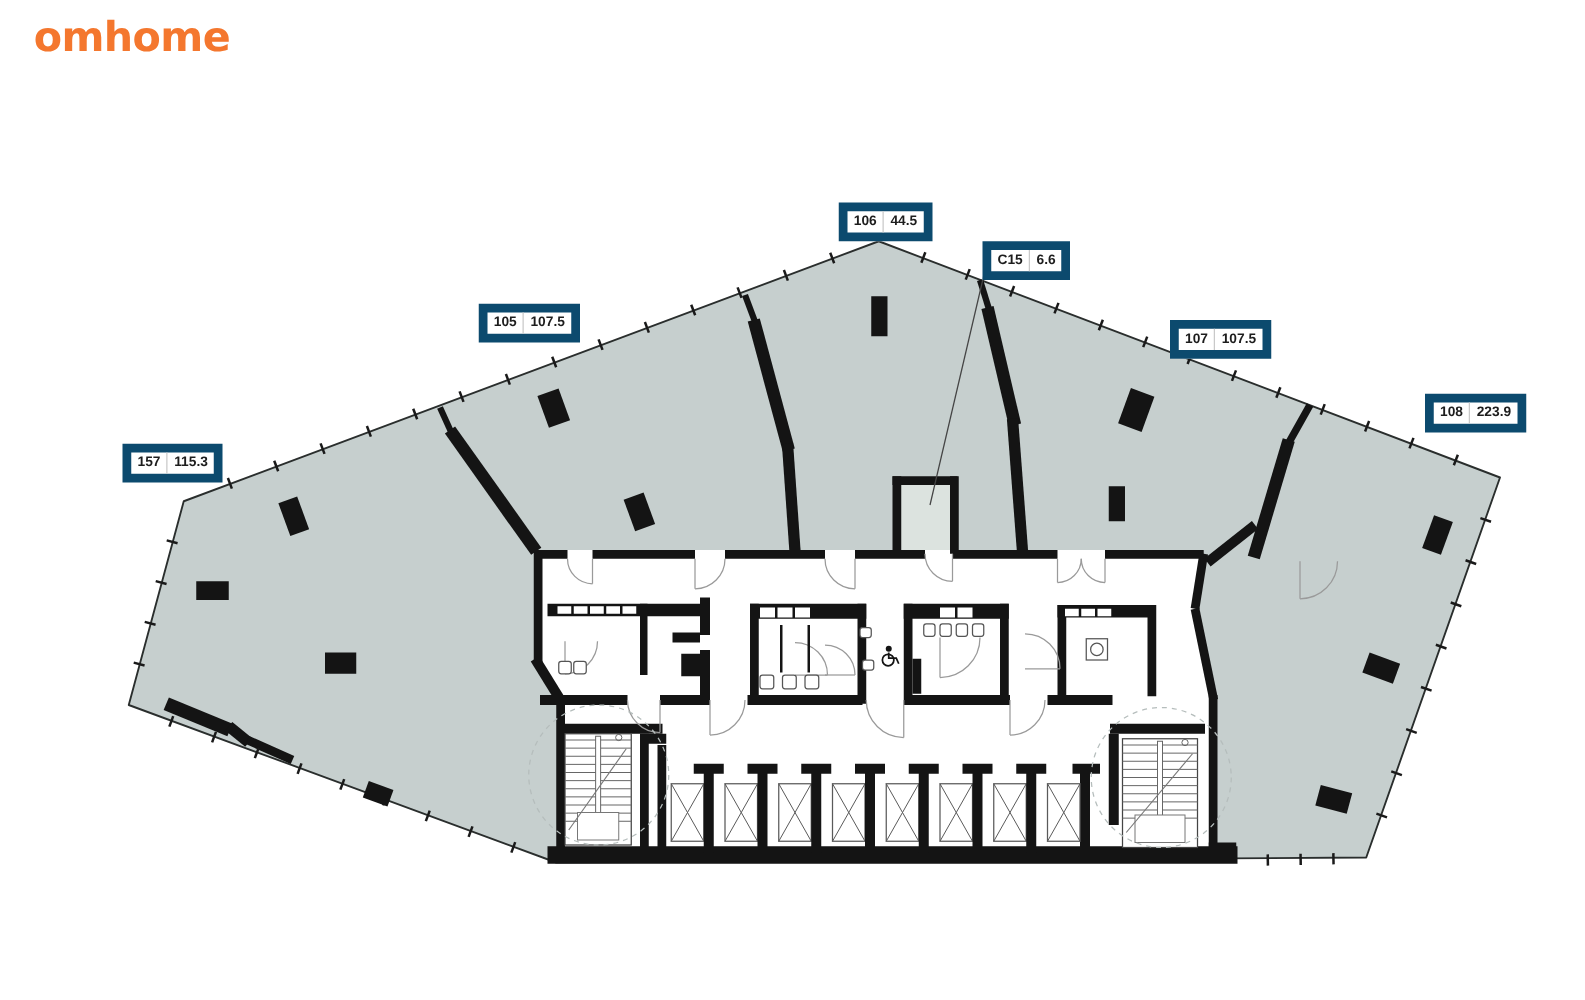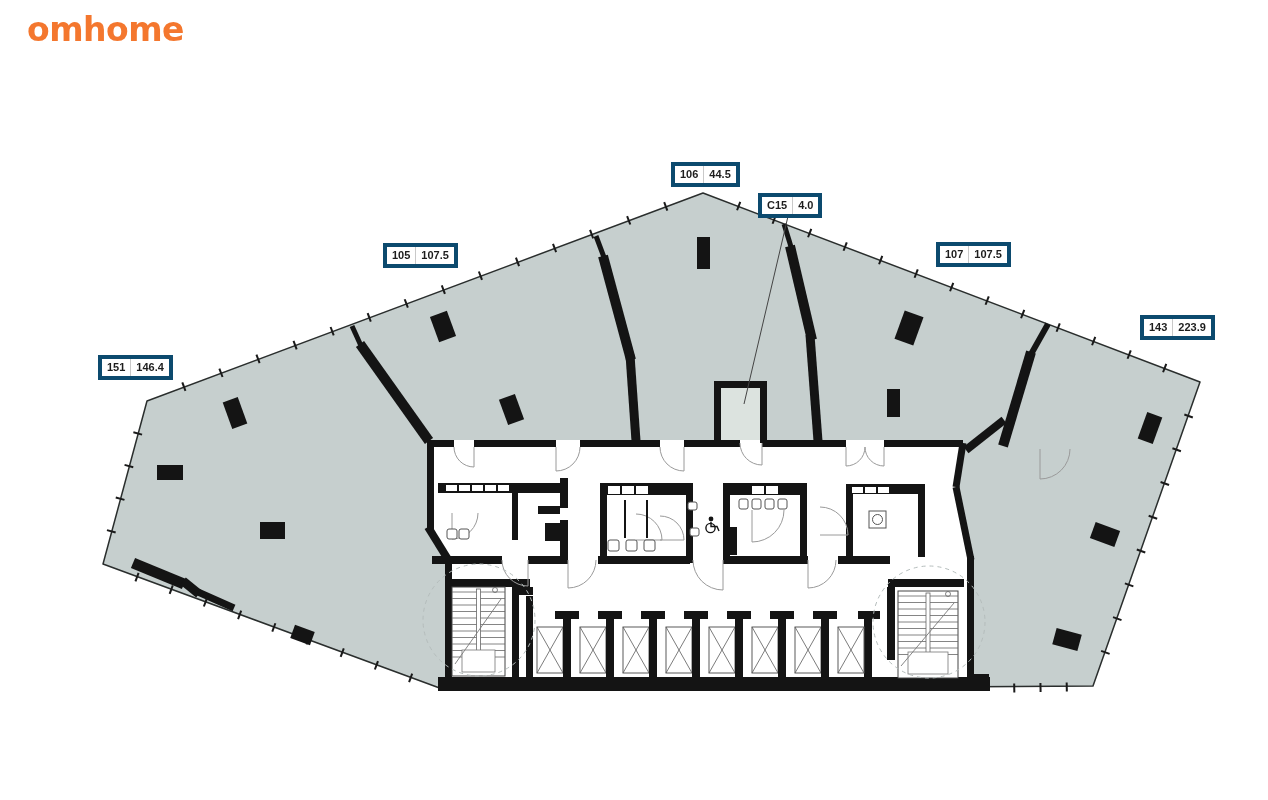--- a/index.html
+++ b/index.html
@@ -2,21 +2,21 @@
 <html><head>
 <meta charset="utf-8">
 <style>
   html,body{margin:0;padding:0;background:#fff;}
   #page{position:relative;width:1268px;height:800px;background:#fff;overflow:hidden;
         font-family:"Liberation Sans",sans-serif;}
   #logo{position:absolute;left:27px;top:10px;font-size:33px;font-weight:700;
         letter-spacing:-0.5px;color:#f4772e;font-family:"DejaVu Sans","Liberation Sans",sans-serif;}
   #plan-svg{position:absolute;left:0;top:0;}
   .unit-label{position:absolute;display:flex;align-items:stretch;background:#fff;
-        border:4px solid #0c4a6e;color:#1d1d1d;cursor:pointer;
+        border:7px solid #0c4a6e;color:#1d1d1d;cursor:pointer;
         font:700 11px/15px "Liberation Sans",sans-serif;box-sizing:border-box;}
   .unit-label span{padding:1px 5px;white-space:nowrap;}
   .unit-label span + span{border-left:1px solid #c9c9c9;}
 </style>
 </head>
 <body>
 
 <div id="page">
 
   <div id="logo">omhome</div>
@@ -318,36 +318,36 @@
     <g transform="translate(705,516)" stroke="#141414" stroke-width="1.4" fill="none">
       <circle cx="6" cy="3" r="2.4" fill="#141414" stroke="none"></circle>
       <circle cx="5.5" cy="12" r="4.6"></circle>
       <polyline points="6,6 6,10.5 12,10.5 14,15"></polyline>
     </g>
 
     <line x1="789" y1="212" x2="744" y2="404" stroke="#444" stroke-width="1"></line>
   </svg>
 
   <div class="unit-label" style="left:98px;top:355px">
-    <span>151</span>
-    <span>146.4</span>
+    <span>157</span>
+    <span>115.3</span>
   </div>
   <div class="unit-label" style="left:383px;top:243px">
     <span>105</span>
     <span>107.5</span>
   </div>
   <div class="unit-label" style="left:671px;top:162px">
     <span>106</span>
     <span>44.5</span>
   </div>
-  <div class="unit-label" style="left:936px;top:242px">
+  <div class="unit-label" style="left:936px;top:256px">
     <span>107</span>
     <span>107.5</span>
   </div>
   <div class="unit-label" style="left:1140px;top:315px">
-    <span>143</span>
+    <span>108</span>
     <span>223.9</span>
   </div>
-  <div class="unit-label" style="left:758px;top:193px">
+  <div class="unit-label" style="left:786px;top:193px">
     <span>C15</span>
-    <span>4.0</span>
+    <span>6.6</span>
   </div>
 </div>
 
 </body></html>

